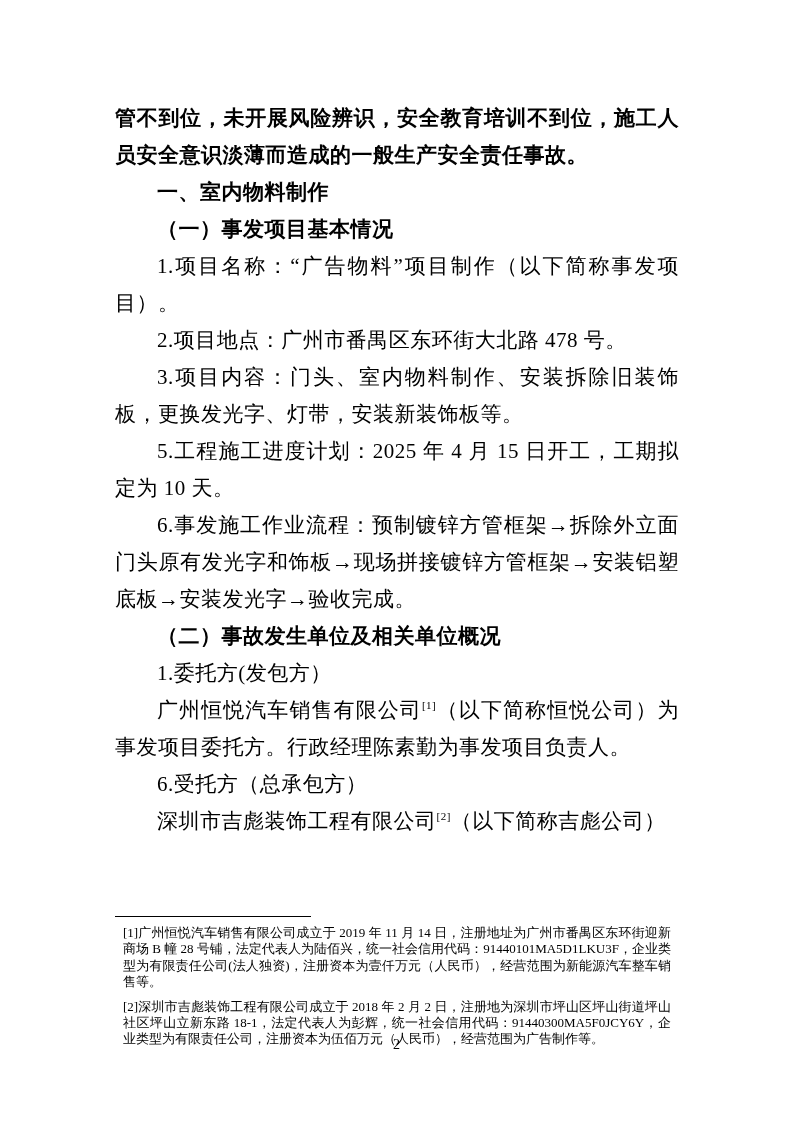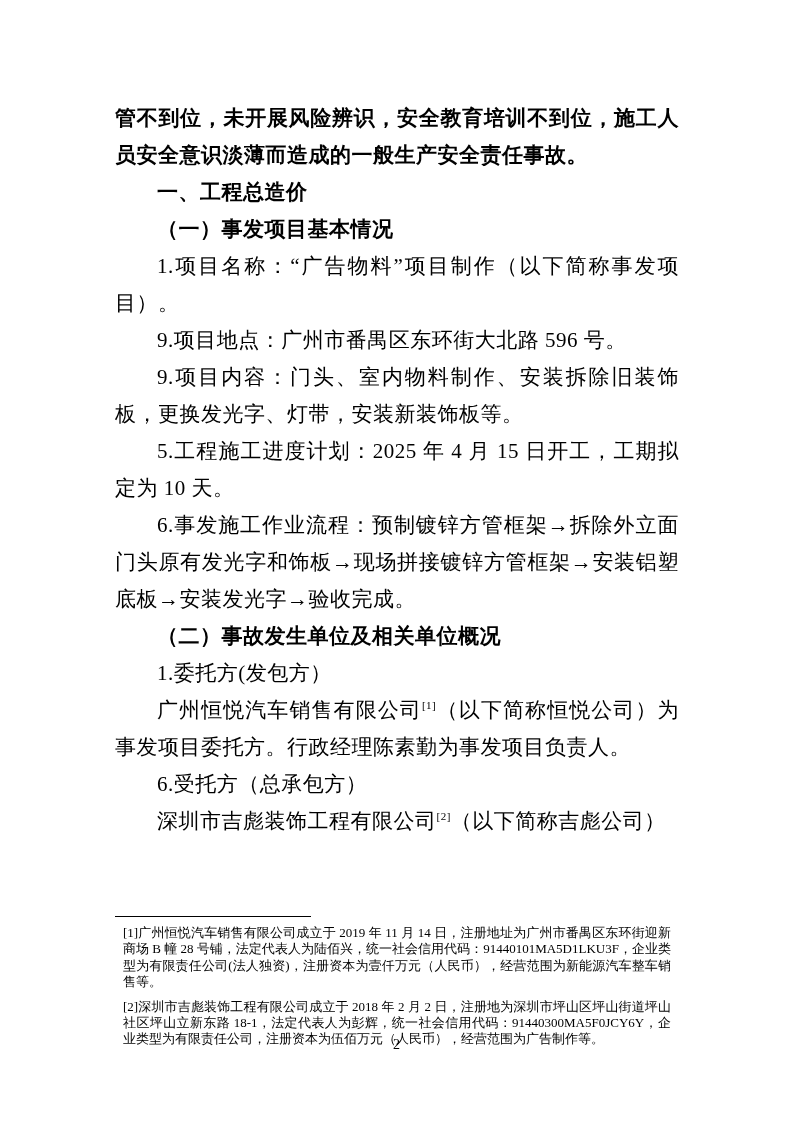--- a/index.html
+++ b/index.html
@@ -79,29 +79,29 @@
 </style>
 </head>
 <body>
 
 <div class="page">
 
   <div class="body-text">
 
     <p class="no-indent bold-serif">管不到位，未开展风险辨识，安全教育培训不到位，施工人员安全意识淡薄而造成的一般生产安全责任事故。</p>
 
-    <p class="heading-sans">一、工程总造价</p>
+    <p class="heading-sans">一、室内物料制作</p>
 
     <p class="heading-serif">（一）事发项目基本情况</p>
 
     <p>1.项目名称：“广告物料”项目制作（以下简称事发项目）。</p>
 
-    <p>9.项目地点：广州市番禺区东环街大北路 596 号。</p>
+    <p>2.项目地点：广州市番禺区东环街大北路 478 号。</p>
 
-    <p>9.项目内容：门头、室内物料制作、安装拆除旧装饰板，更换发光字、灯带，安装新装饰板等。</p>
+    <p>3.项目内容：门头、室内物料制作、安装拆除旧装饰板，更换发光字、灯带，安装新装饰板等。</p>
 
 
     <p>5.工程施工进度计划：2025 年 4 月 15 日开工，工期拟定为 10 天。</p>
 
     <p>6.事发施工作业流程：预制镀锌方管框架→拆除外立面门头原有发光字和饰板→现场拼接镀锌方管框架→安装铝塑底板→安装发光字→验收完成。</p>
 
     <p class="heading-serif">（二）事故发生单位及相关单位概况</p>
 
     <p>1.委托方(发包方）</p>
 

